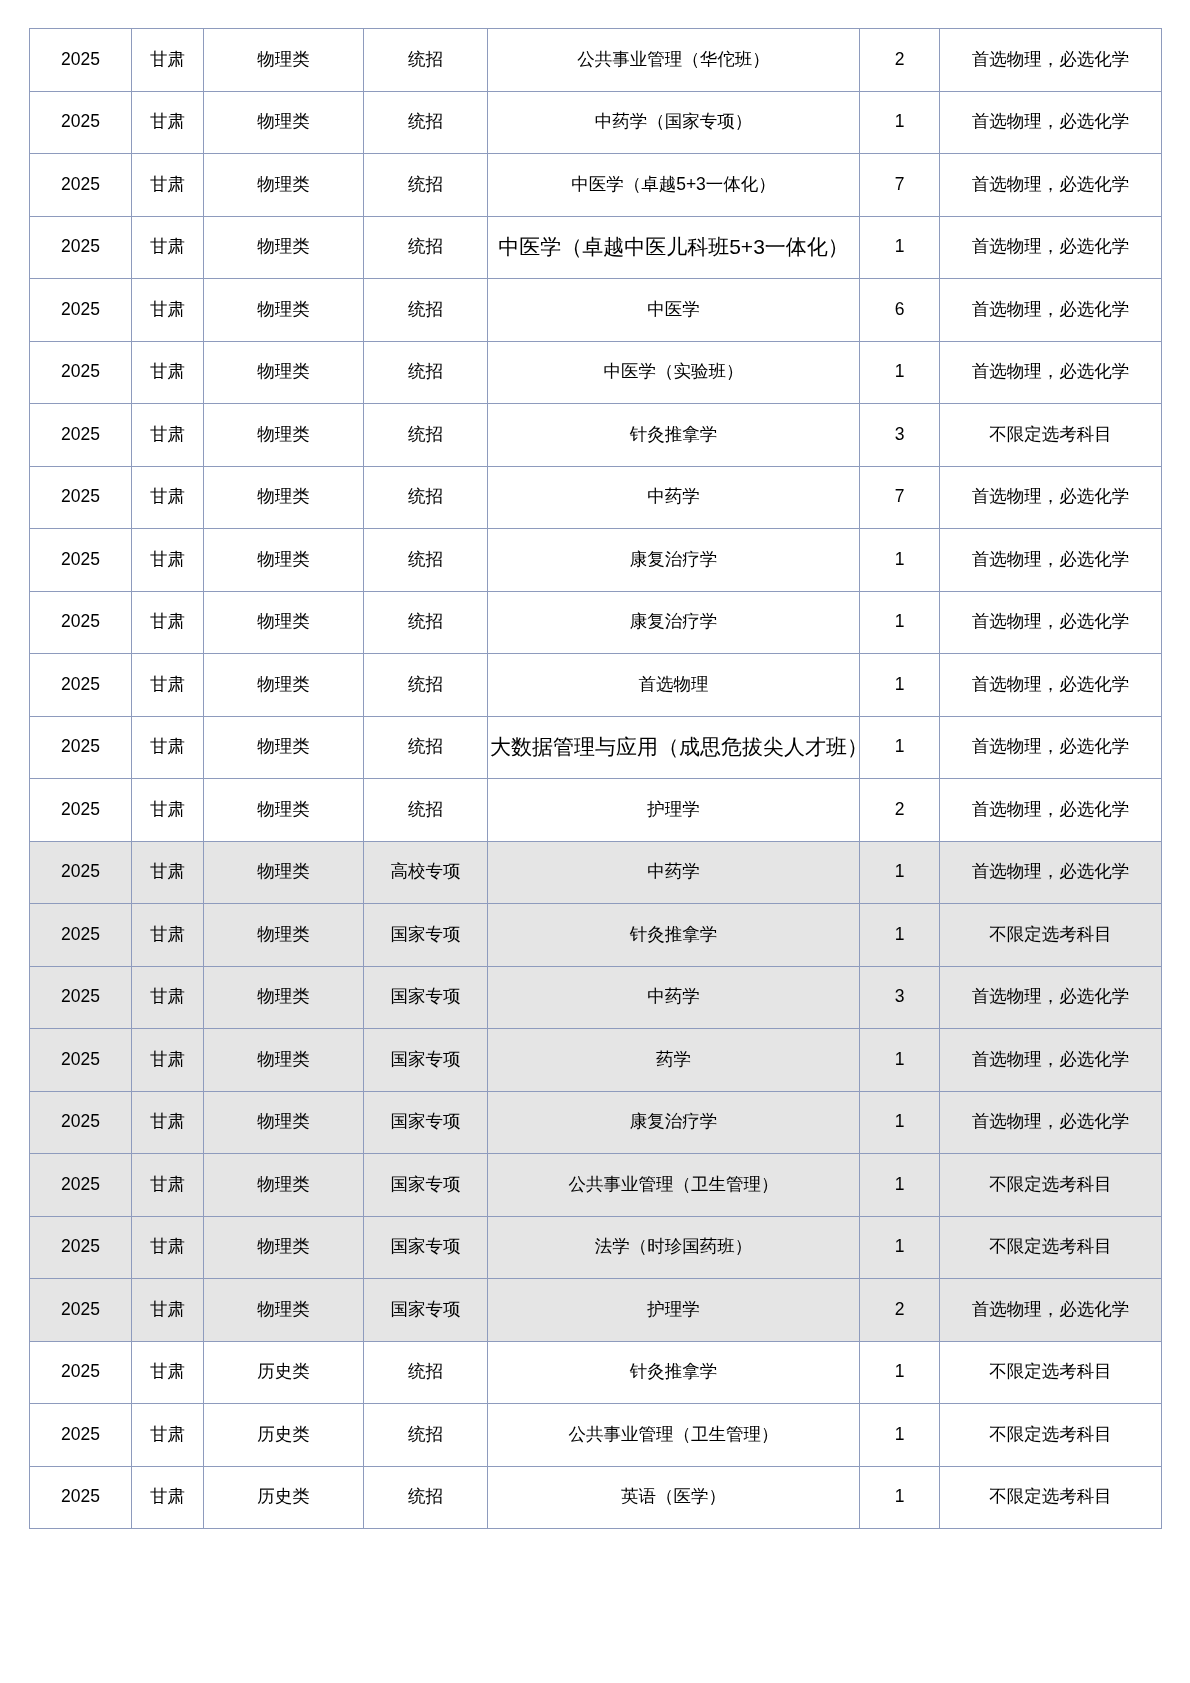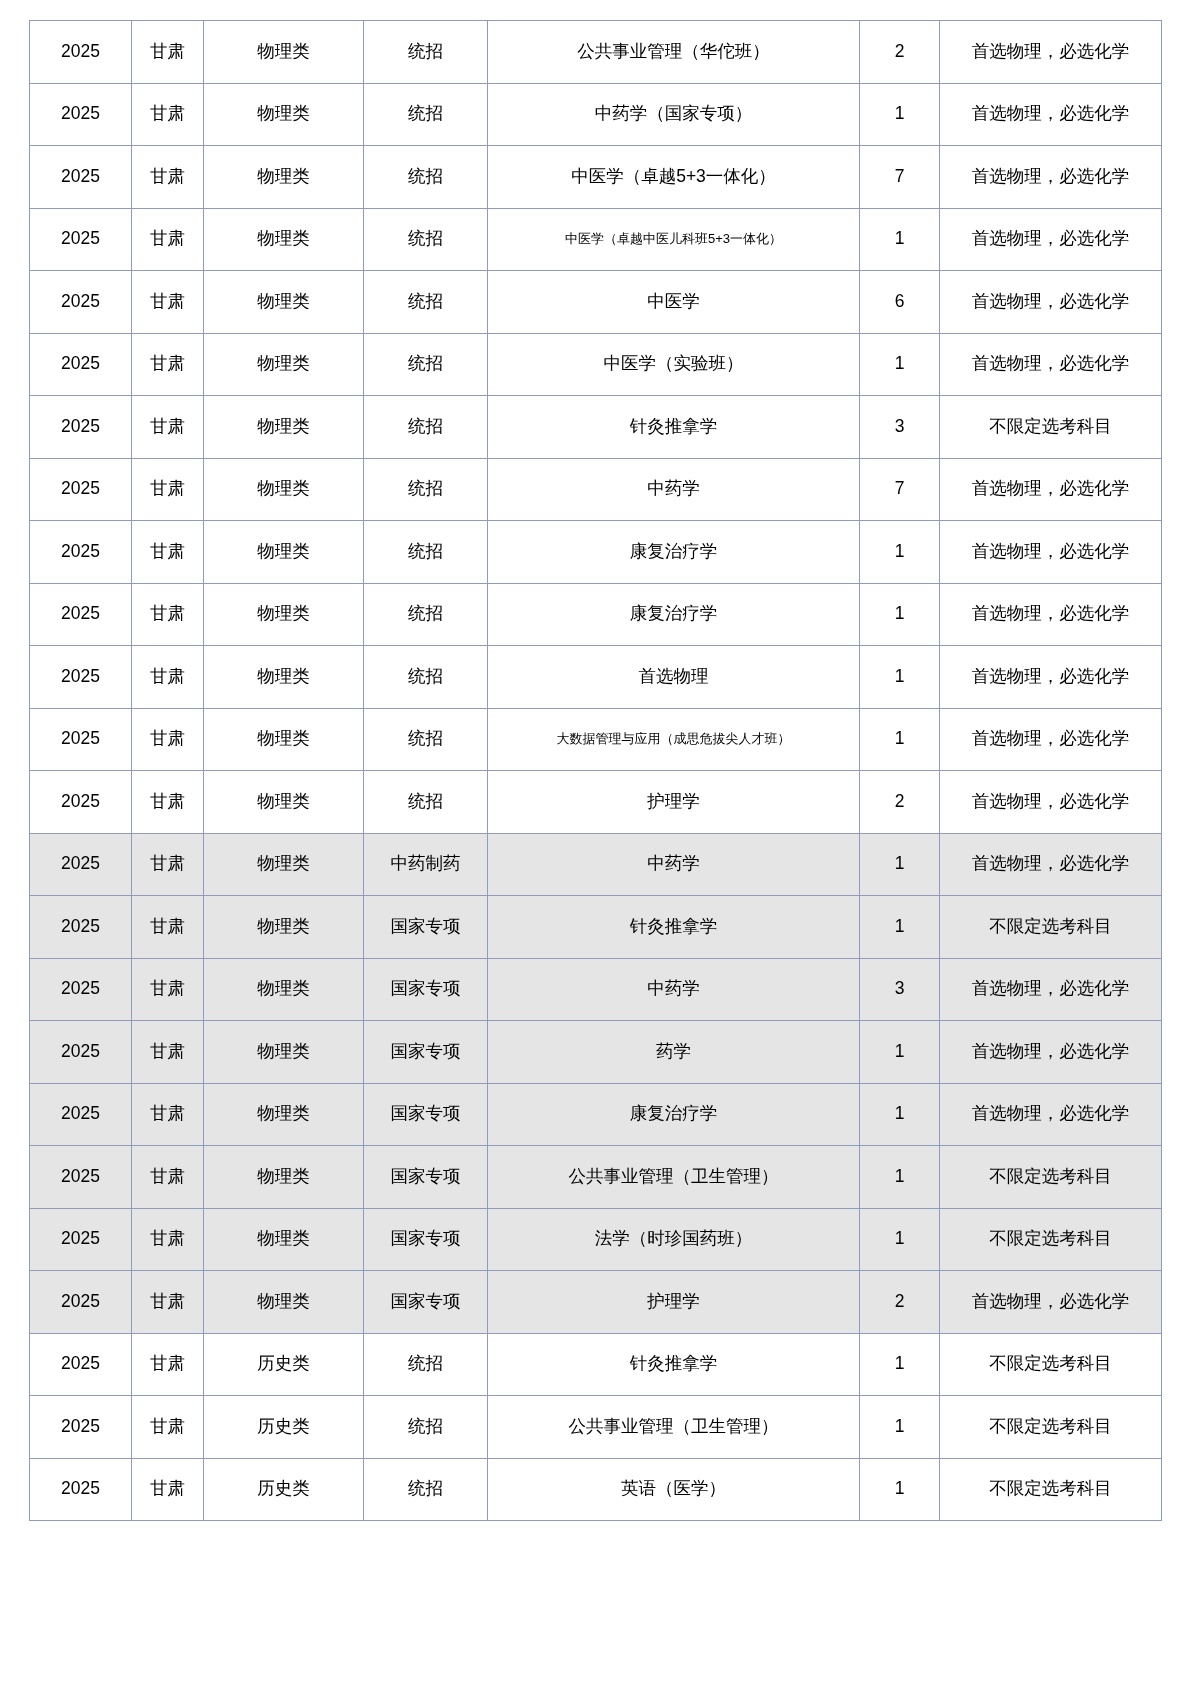--- a/index.html
+++ b/index.html
@@ -11,21 +11,21 @@
     width: 1190px;
     height: 1683px;
     font-family: "Liberation Sans", "DejaVu Sans", sans-serif;
     color: #000000;
   }
   .page {
     position: relative;
     width: 1190px;
     height: 1227px;
     box-sizing: border-box;
-    padding: 20px 29px 0 29px;
+    padding: 28px 29px 0 29px;
     border-radius: 7px;
   }
   table.enroll-table {
     border-collapse: collapse;
     width: 1132px;
     table-layout: fixed;
   }
   table.enroll-table td {
     border: 1px solid #8e9bbd;
     font-size: 17.5px;
@@ -48,21 +48,21 @@
   tr.shaded td {
     background: #e5e5e5;
   }
   tr.plain td {
     background: #ffffff;
   }
   .major-cell {
     font-size: 17.5px;
   }
   .major-cell.long {
-    font-size: 13px;
+    font-size: 21px;
   }
 </style>
 </head>
 <body>
 
 <div class="page">
   <table class="enroll-table">
     <colgroup>
       <col class="c-year">
       <col class="c-prov">
@@ -187,21 +187,21 @@
           <td>物理类</td>
           <td>统招</td>
           <td class="major-cell">护理学</td>
           <td>2</td>
           <td>首选物理，必选化学</td>
         </tr>
         <tr class="shaded">
           <td>2025</td>
           <td>甘肃</td>
           <td>物理类</td>
-          <td>中药制药</td>
+          <td>高校专项</td>
           <td class="major-cell">中药学</td>
           <td>1</td>
           <td>首选物理，必选化学</td>
         </tr>
         <tr class="shaded">
           <td>2025</td>
           <td>甘肃</td>
           <td>物理类</td>
           <td>国家专项</td>
           <td class="major-cell">针灸推拿学</td>

